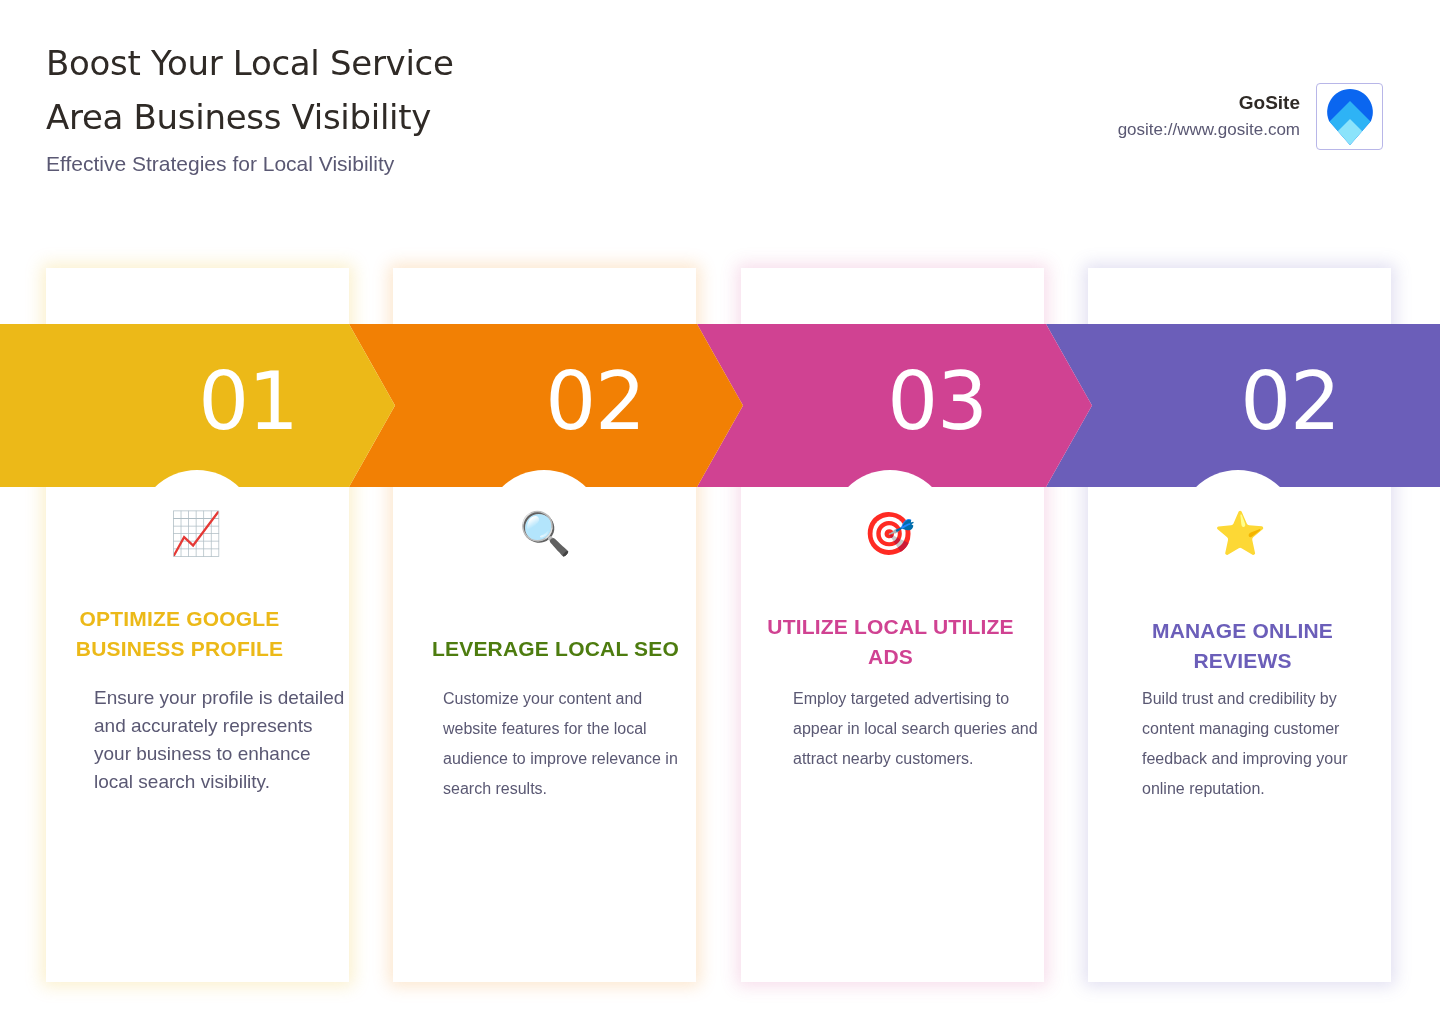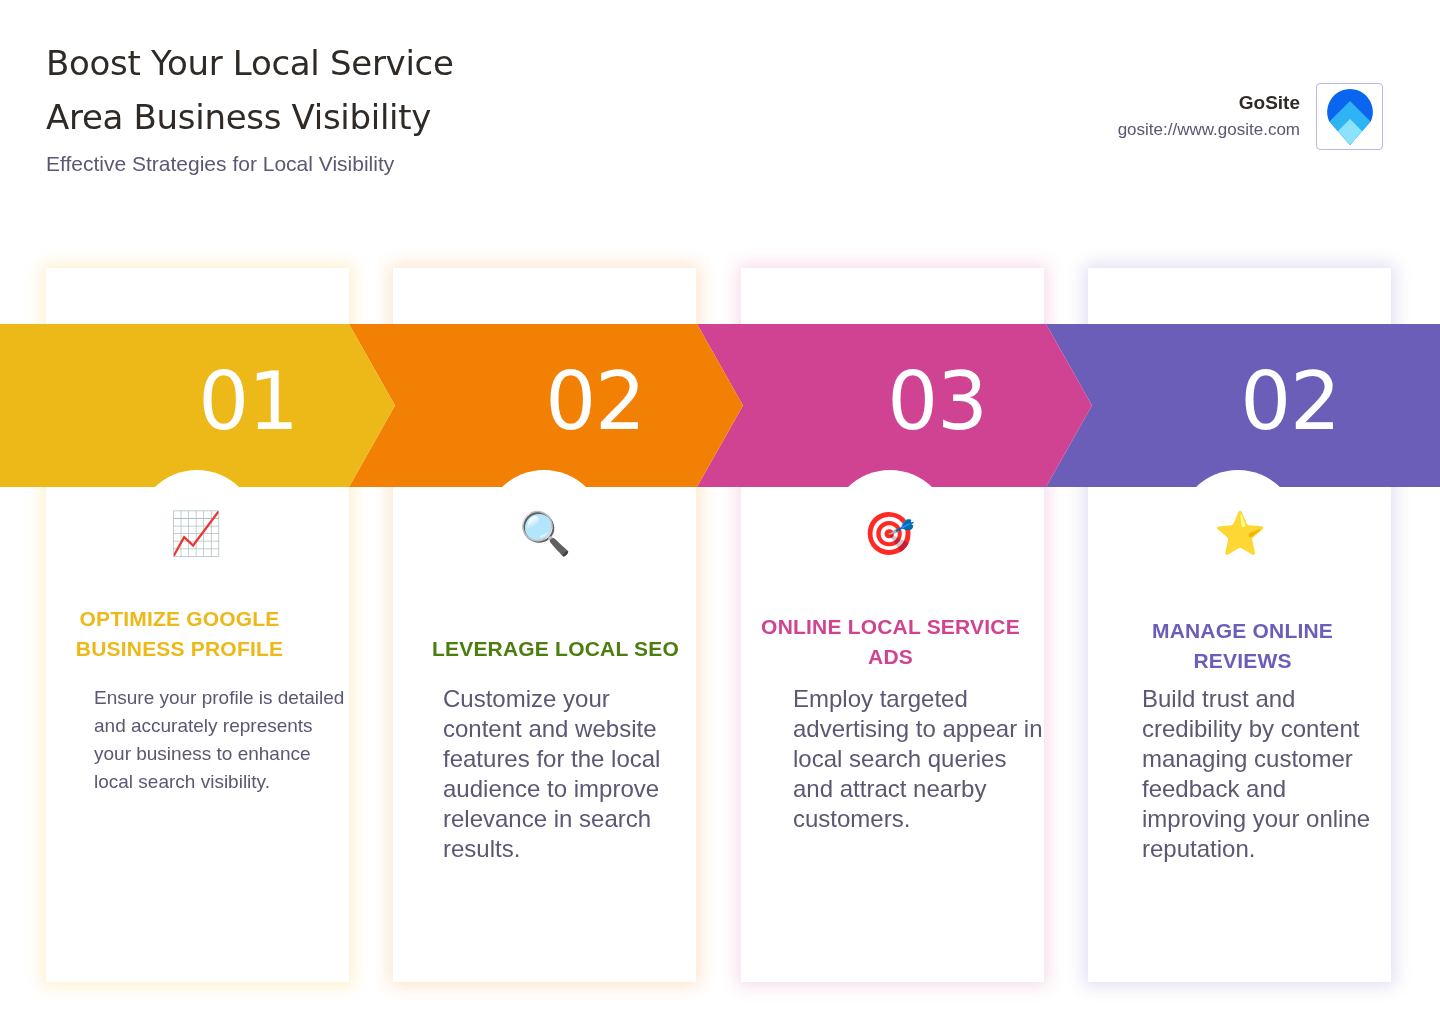--- a/index.html
+++ b/index.html
@@ -56,21 +56,21 @@
   .card-title {
     position: absolute; width: 303px; text-align: center;
     font-family: "Liberation Sans", sans-serif; font-weight: bold;
     font-size: 21px; line-height: 30px; letter-spacing: 0.2px;
   }
   .card-body {
     position: absolute; top: 684px;
     font-family: "Liberation Sans", sans-serif; color: #5a5873; margin-left: 24px;
   }
   .c1-body { left: 70px; width: 260px; font-size: 19px; line-height: 28px; }
-  .cx-body { width: 250px; font-size: 24px; line-height: 30px; }
+  .cx-body { width: 250px; font-size: 16px; line-height: 30px; }
 </style>
 </head>
 <body>
 
 <h1 class="header-title">Boost Your Local Service Area Business Visibility</h1>
 <div class="header-subtitle">Effective Strategies for Local Visibility</div>
 
 <div class="brand">
   <div class="brand-name">GoSite</div>
   <div class="brand-url">gosite://www.gosite.com</div>
@@ -114,19 +114,19 @@
 <div class="bump" style="left:830px"></div>
 <div class="bump" style="left:1178px"></div>
 
 <div class="icon" style="left:167px">📈</div>
 <div class="icon" style="left:516px">🔍</div>
 <div class="icon" style="left:860px">🎯</div>
 <div class="icon" style="left:1211px">⭐</div>
 
 <div class="card-title" style="left:28px; top:604px; color:#ECB918">OPTIMIZE GOOGLE BUSINESS PROFILE</div>
 <div class="card-title" style="left:404px; top:634px; color:#4d7c0f">LEVERAGE LOCAL SEO</div>
-<div class="card-title" style="left:739px; top:612px; color:#D04292; width:303px; padding:0 22px">ONLINE LOCAL SERVICE ADS</div>
+<div class="card-title" style="left:739px; top:612px; color:#D04292; width:303px; padding:0 22px">UTILIZE LOCAL UTILIZE ADS</div>
 <div class="card-title" style="left:1091px; top:616px; color:#6B5EB9; padding:0 50px">MANAGE ONLINE REVIEWS</div>
 
 <div class="card-body c1-body">Ensure your profile is detailed and accurately represents your business to enhance local search visibility.</div>
 <div class="card-body cx-body" style="left:419px">Customize your content and website features for the local audience to improve relevance in search results.</div>
 <div class="card-body cx-body" style="left:769px">Employ targeted advertising to appear in local search queries and attract nearby customers.</div>
 <div class="card-body cx-body" style="left:1118px">Build trust and credibility by content managing customer feedback and improving your online reputation.</div>
 
 </body></html>

